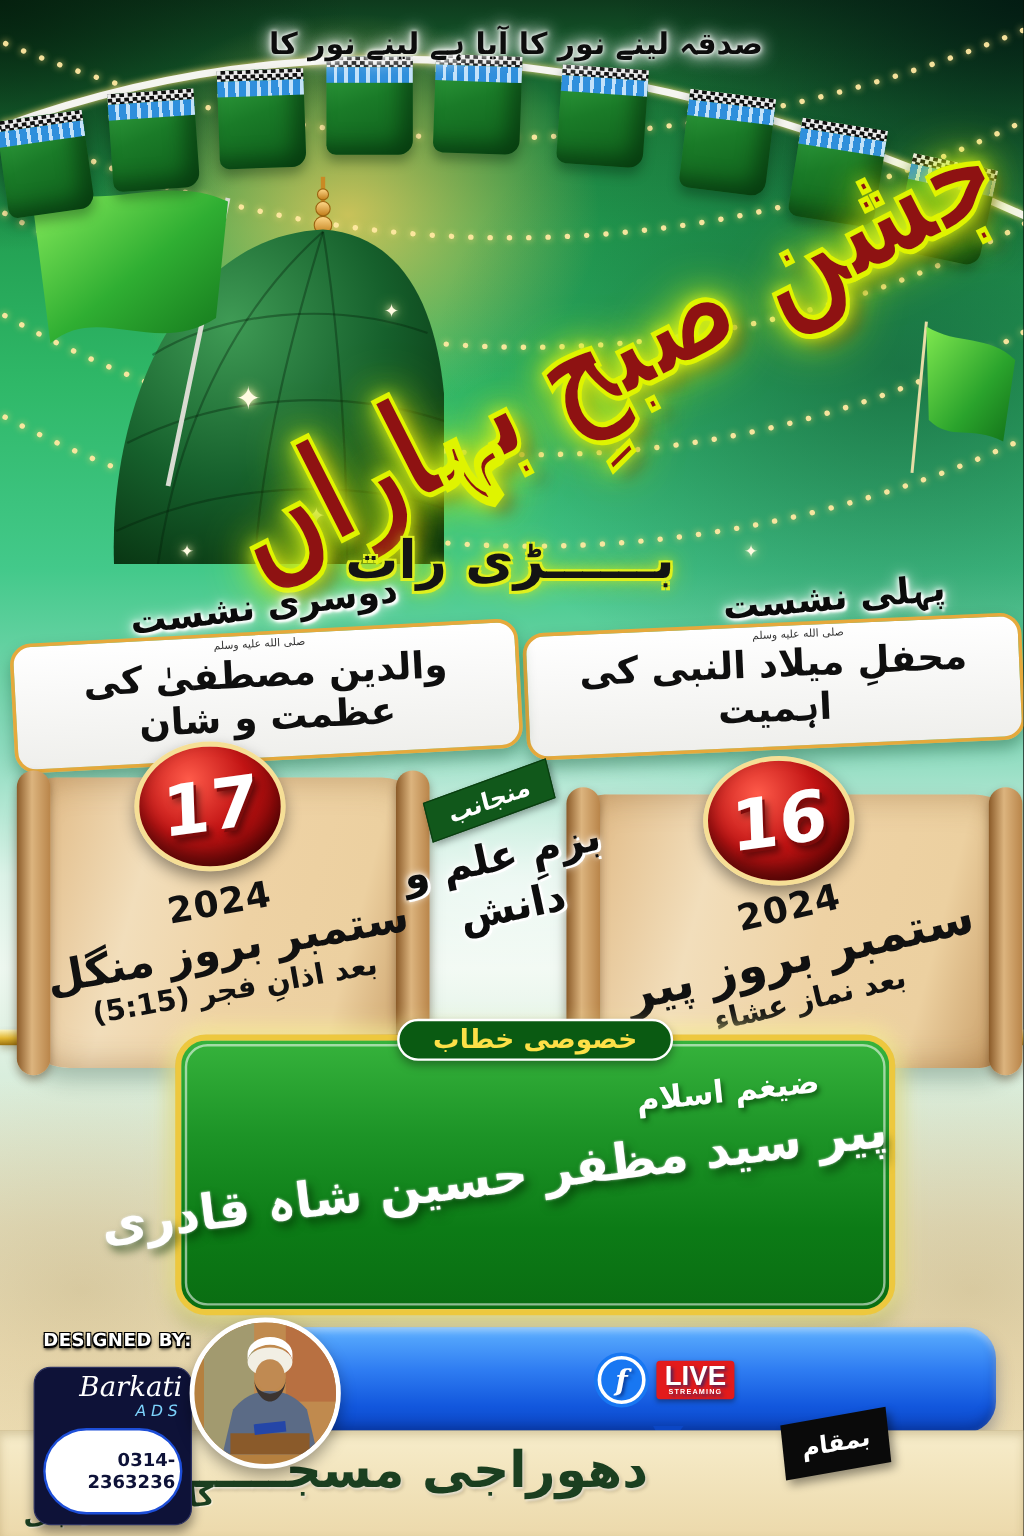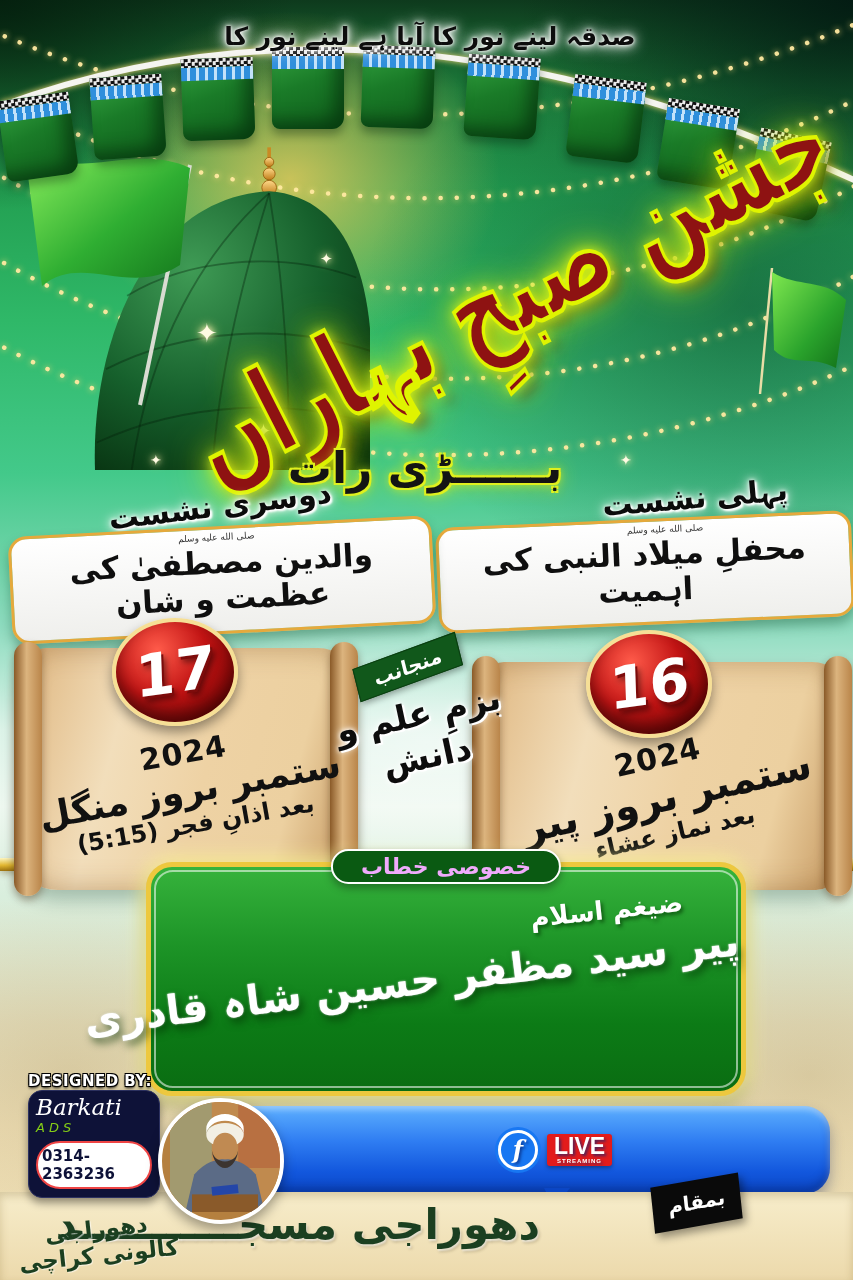--- a/index.html
+++ b/index.html
@@ -75,36 +75,36 @@
     text-shadow:0 0 4px #fff,0 0 8px #fff,2px 2px 0 #fff;}
   
   .gold-bar{left:0;top:858px;width:853px;height:13px;z-index:5;
     background:linear-gradient(180deg,#fdf6c0,#e3b832 55%,#9c7210);box-shadow:0 3px 6px rgba(90,60,0,.3);}
   
   .green-banner{left:146px;top:862px;width:590px;height:224px;z-index:6;border-radius:26px;border:5px solid #edc83e;
     background:linear-gradient(180deg,#36b33c 0%,#1d9427 35%,#0c7b16 70%,#0a6d12 100%);
     box-shadow:0 0 18px 5px rgba(250,240,150,.8),0 10px 16px rgba(40,60,20,.35);}
   .green-banner::before{content:"";position:absolute;inset:3px;border:2px solid rgba(255,255,255,.55);border-radius:19px;pointer-events:none;}
   .special-badge{position:absolute;top:-18px;left:50%;transform:translateX(-50%);background:#0a5a12;border:2px solid #fff;
-    color:#f0abfc;font-size:22px;font-weight:bold;padding:3px 28px;border-radius:999px;letter-spacing:1px;white-space:nowrap;
+    color:#fde047;font-size:22px;font-weight:bold;padding:3px 28px;border-radius:999px;letter-spacing:1px;white-space:nowrap;
     box-shadow:0 4px 8px rgba(0,0,0,.35);}
   .honorific{position:absolute;top:28px;right:58px;color:#fff;font-size:26px;font-weight:bold;transform:rotate(-6deg);
     text-shadow:2px 3px 4px rgba(0,50,0,.6);}
   .speaker-name{position:absolute;left:0;right:0;top:86px;text-align:center;color:#fff;font-size:41px;font-weight:800;
     white-space:nowrap;transform:rotate(-7deg);text-shadow:3px 5px 8px rgba(0,45,0,.65),0 0 2px #fff;}
   
-  .designer{left:28px;top:1072px;width:132px;z-index:7;text-align:left;}
+  .designer{left:28px;top:1108px;width:132px;z-index:7;text-align:right;}
   .dz-label{font-size:15px;font-weight:800;color:#fff;letter-spacing:.5px;
     text-shadow:-1px -1px 0 #000,1px -1px 0 #000,-1px 1px 0 #000,1px 1px 0 #000,0 2px 3px #000;}
-  .dz-box{margin-top:0;background:#0e1238;border:1px solid #2c3160;border-radius:14px;padding:5px 7px 8px;
+  .dz-box{margin-top:13px;background:#0e1238;border:1px solid #2c3160;border-radius:14px;padding:5px 7px 8px;
     box-shadow:0 5px 9px rgba(0,0,0,.4);}
   .dz-brand{font-family:"DejaVu Serif",serif;font-style:italic;font-size:23px;color:#fff;line-height:1;}
-  .dz-type{font-size:13px;font-style:italic;letter-spacing:4px;color:#84cc16;margin-top:1px;}
-  .dz-phone{margin-top:6px;background:#fff;border:2px solid #ef4444;border-radius:999px;font-size:15px;font-weight:800;
-    color:#0e1238;padding:4px 4px;}
+  .dz-type{font-size:13px;font-style:italic;letter-spacing:4px;color:#7dd3fc;margin-top:1px;}
+  .dz-phone{margin-top:6px;background:#fff;border:2px solid #1d4ed8;border-radius:999px;font-size:15px;font-weight:800;
+    color:#0e1238;padding:16px 4px;}
   
   .blue-banner{left:226px;top:1106px;width:604px;height:88px;z-index:6;border-radius:26px;
     background:linear-gradient(180deg,#5db0ff 0%,#2f7df2 40%,#1257dd 75%,#0b46c4 100%);
     box-shadow:0 8px 14px rgba(20,40,100,.35),inset 0 -6px 10px rgba(0,20,80,.35),inset 0 3px 6px rgba(255,255,255,.45);}
   .blue-banner::after{content:"";position:absolute;left:318px;bottom:-14px;width:26px;height:20px;
     background:#0b46c4;clip-path:polygon(0 0,100% 0,40% 100%);}
   .bb-inner{position:absolute;inset:0 10px 0 64px;display:flex;flex-direction:column;align-items:center;justify-content:center;}
   .bb-row1{display:flex;align-items:center;gap:9px;color:#fff;font-family:"Liberation Sans",sans-serif;
     font-size:31px;font-weight:bold;text-shadow:2px 2px 3px rgba(8,40,120,.7);}
   .bb-row2{color:#fff;font-family:"Liberation Sans",sans-serif;font-size:39px;font-weight:bold;line-height:1.05;

